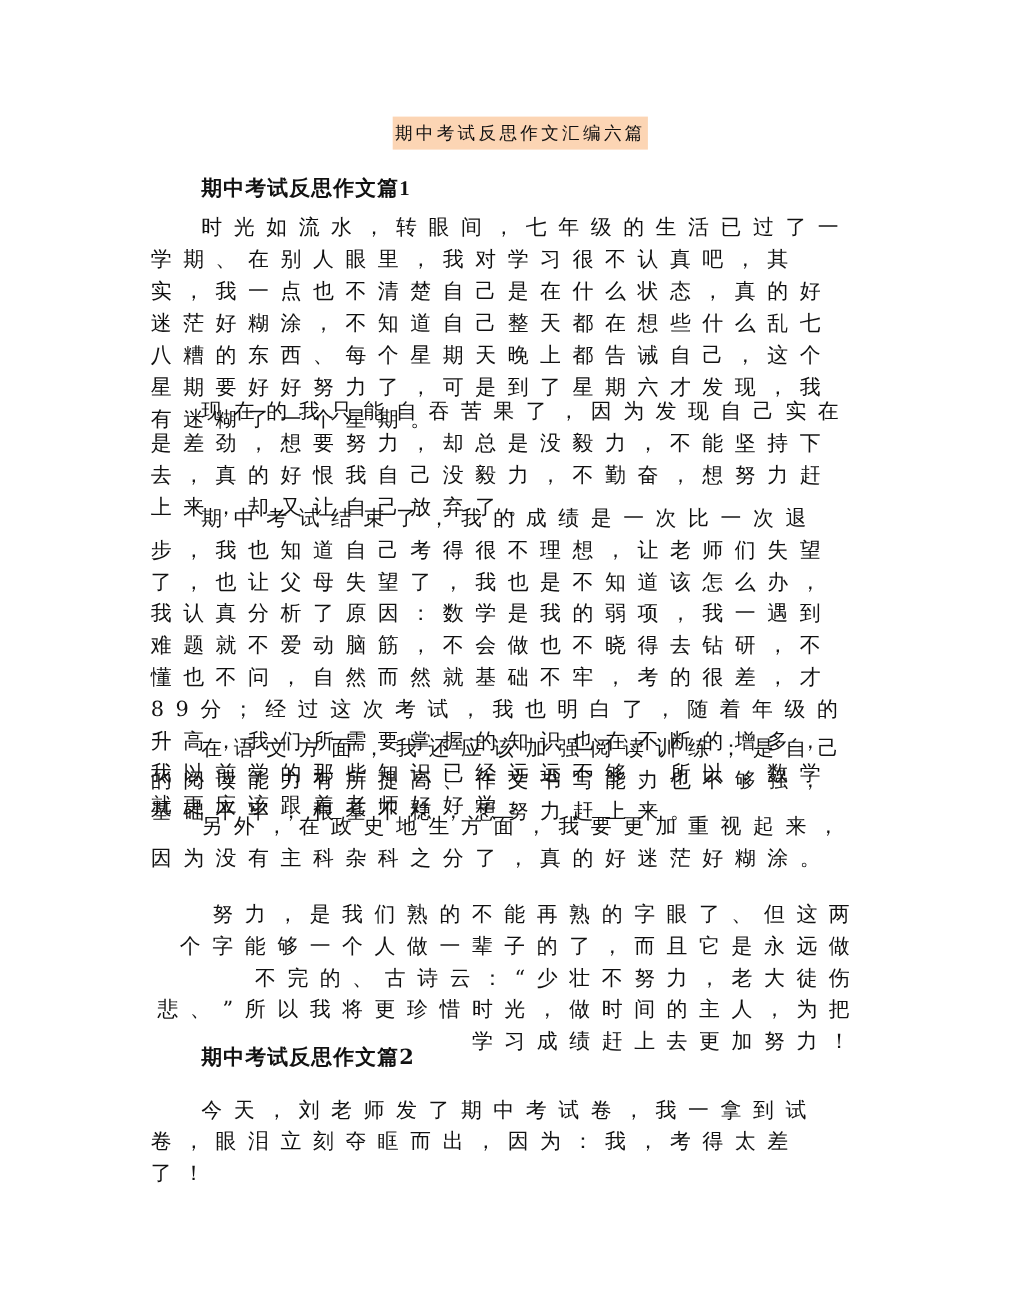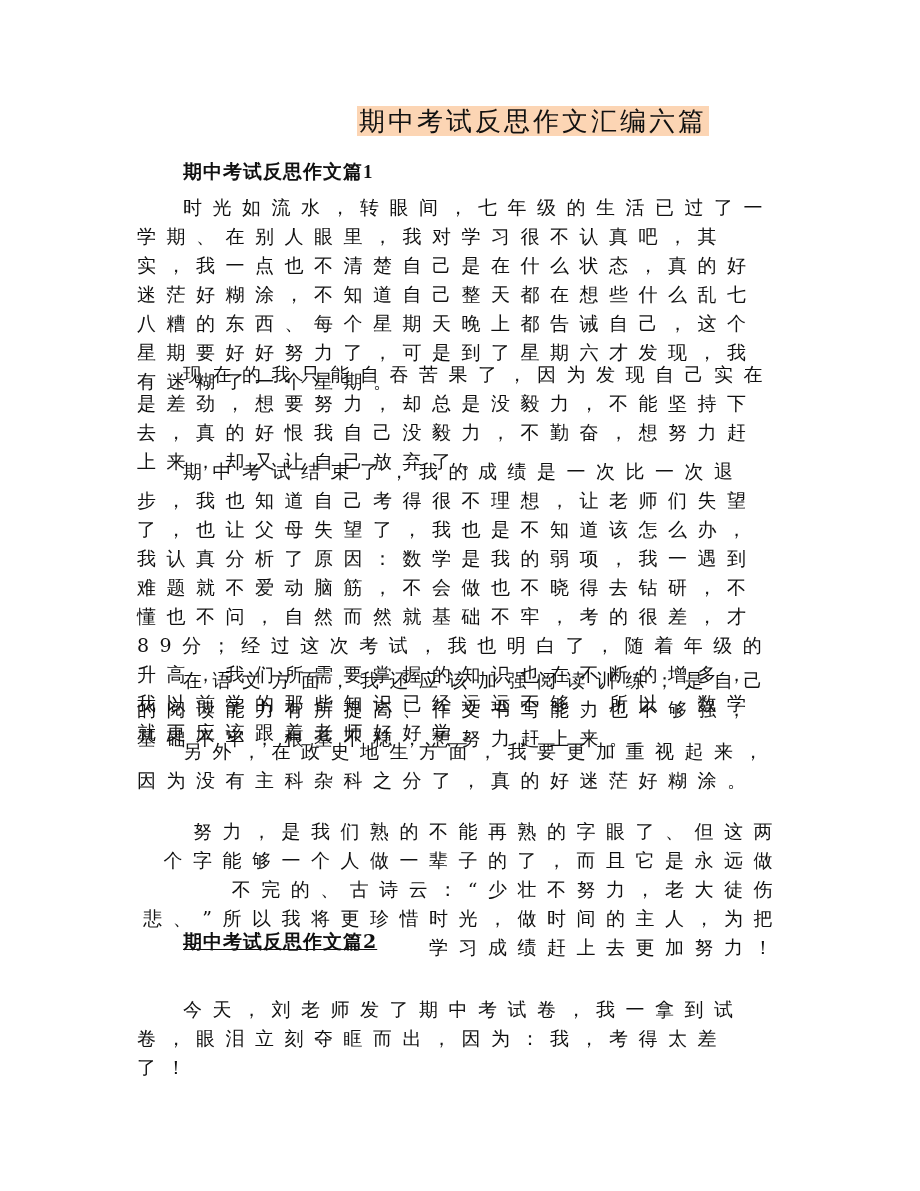--- a/index.html
+++ b/index.html
@@ -1,36 +1,36 @@
 <!DOCTYPE html>
 <html><head>
 <meta charset="utf-8">
 <style>
   html, body { margin: 0; padding: 0; background: #ffffff; }
   body { width: 920px; height: 1191px; position: relative; overflow: hidden;
          font-family: "DejaVu Serif", "Liberation Serif", serif; color: #111; }
   .page { position: absolute; left: 137px; top: 0; width: 640px; }
   .doc-title { position: absolute; top: 106px; left: 220px; height: 30px; line-height: 30px;
-               font-size: 26px; letter-spacing: 3px; padding: 0 2px; white-space: nowrap; }
+               font-size: 16px; letter-spacing: 3px; padding: 0 2px; white-space: nowrap; }
   .section-heading { position: absolute; left: 46px; font-size: 19px; font-weight: bold;
                      letter-spacing: 1px; line-height: 30px; white-space: nowrap; }
   .para { position: absolute; left: 0; width: 640px; font-size: 19px; line-height: 29px;
           letter-spacing: 10.5px; text-indent: 46px; text-align: left; word-break: break-all; }
 </style>
 </head>
 <body>
 
 <div class="page">
   <div class="doc-title" style="background:#fcd5b4;">期中考试反思作文汇编六篇</div>
 
   <div class="section-heading" style="top:157px;font-family:Liberation Serif, serif;">期中考试反思作文篇1</div>
 
   <p class="para" style="top:193px;margin:0;font-family:Liberation Serif, serif;">时光如流水，转眼间，七年级的生活已过了一学期、在别人眼里，我对学习很不认真吧，其实，我一点也不清楚自己是在什么状态，真的好迷茫好糊涂，不知道自己整天都在想些什么乱七八糟的东西、每个星期天晚上都告诫自己，这个星期要好好努力了，可是到了星期六才发现，我有迷糊了一个星期。</p>
   <p class="para" style="top:360px;margin:0;">现在的我只能自吞苦果了，因为发现自己实在是差劲，想要努力，却总是没毅力，不能坚持下去，真的好恨我自己没毅力，不勤奋，想努力赶上来，却又让自己放弃了。</p>
   <p class="para" style="top:457px;margin:0;">期中考试结束了，我的成绩是一次比一次退步，我也知道自己考得很不理想，让老师们失望了，也让父母失望了，我也是不知道该怎么办，我认真分析了原因：数学是我的弱项，我一遇到难题就不爱动脑筋，不会做也不晓得去钻研，不懂也不问，自然而然就基础不牢，考的很差，才89分；经过这次考试，我也明白了，随着年级的升高，我们所需要掌握的知识也在不断的增多，我以前学的那些知识已经远远不够、所以，数学就更应该跟着老师好好学。</p>
   <p class="para" style="top:666px;margin:0;">在语文方面，我还应该加强阅读训练；是自己的阅读能力有所提高、作文书写能力也不够强，基础不牢，根基不稳，想努力赶上来。</p>
   <p class="para" style="top:737px;margin:0;">另外，在政史地生方面，我要更加重视起来，因为没有主科杂科之分了，真的好迷茫好糊涂。</p>
   <p class="para" style="top:811px;margin:6px;text-align:right;">努力，是我们熟的不能再熟的字眼了、但这两个字能够一个人做一辈子的了，而且它是永远做不完的、古诗云：“少壮不努力，老大徒伤悲、”所以我将更珍惜时光，做时间的主人，为把学习成绩赶上去更加努力！</p>
 
-  <div class="section-heading" style="top:926px;text-decoration:underline;">期中考试反思作文篇2</div>
+  <div class="section-heading" style="top:946px;">期中考试反思作文篇2</div>
 
   <p class="para" style="top:995px;margin:0;">今天，刘老师发了期中考试卷，我一拿到试卷，眼泪立刻夺眶而出，因为：我，考得太差了！</p>
 </div>
 
 </body></html>

